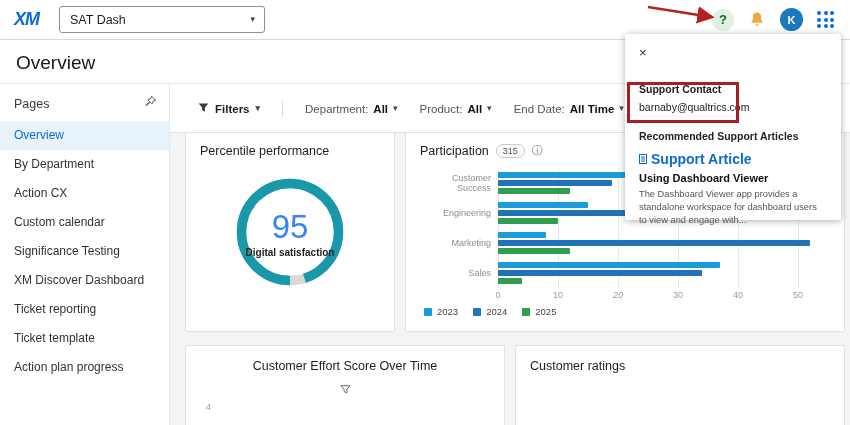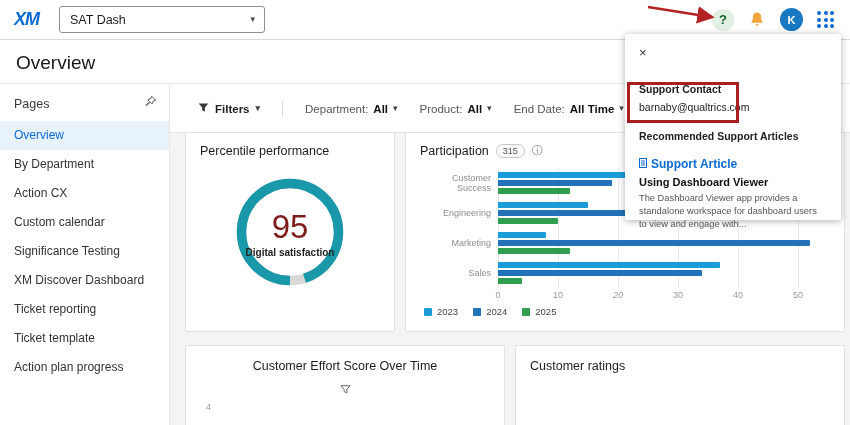--- a/index.html
+++ b/index.html
@@ -56,21 +56,21 @@
   .card { position:absolute; background:#fff; border:1px solid #e2e2e2; border-radius:2px; overflow:hidden; }
   .card-title { font-size:12.5px; color:#1d1d1f; }
   #card-percentile { left:15px; top:13px; width:210px; height:202px; padding:13px 14px; }
   #card-participation { left:235px; top:13px; width:440px; height:202px; }
   #card-ces { left:15px; top:228px; width:320px; height:160px; padding:13px 14px; }
   #card-ratings { left:345px; top:228px; width:330px; height:160px; padding:13px 14px; }
 
   
   .donut-wrap { position:relative; width:116px; margin:16px auto 0; }
   .donut-center { position:absolute; inset:0; display:flex; flex-direction:column; align-items:center; justify-content:center; }
-  .donut-value { font-size:33px; color:#7f1d1d; line-height:1; }
+  .donut-value { font-size:33px; color:#3b82f6; line-height:1; }
   .donut-caption { font-size:10px; font-weight:bold; color:#222; margin-top:4px; }
 
   
   .part-head { display:flex; align-items:center; gap:7px; padding:12px 14px 0; }
   .count-badge { font-size:9px; color:#555; border:1px solid #c9c9c9; border-radius:8px; padding:1px 6px; background:#fafafa; }
   .info-icon { font-size:11px; color:#777; }
   .chart-area { display:flex; margin:10px 16px 0 10px; }
   .labels-col { width:82px; }
   .cat-label { height:30px; display:flex; align-items:center; justify-content:flex-end; padding-right:7px;
                font-size:9px; color:#8d8d8d; text-align:right; }
@@ -88,21 +88,21 @@
   .ces-head { display:flex; align-items:center; gap:8px;flex-direction:column; }
   .y-tick { position:absolute; left:20px; top:56px; font-size:9px; color:#999; }
 
   
   .support-popover { position:absolute; left:625px; top:34px; width:216px; height:186px; background:#fff;
                      box-shadow:0 1px 7px rgba(0,0,0,0.32); border-radius:2px; z-index:30; padding:12px 14px; }
   .close-btn { font-size:13px; color:#333; cursor:pointer; width:14px; line-height:1; }
   .sp-heading { font-size:10.5px; font-weight:bold; color:#222; margin-top:24px; }
   .sp-email { font-size:10.5px; color:#222; margin-top:6px; cursor:pointer; }
   .sp-articles-heading { font-size:10.5px; font-weight:bold; color:#222; margin-top:17px; }
-  .sp-badge { display:flex; align-items:center; gap:4px; color:#0b6bd4; font-size:12px; font-weight:bold; margin-top:15px; }
+  .sp-badge { display:flex; align-items:center; gap:4px; color:#0b6bd4; font-size:14px; font-weight:bold; margin-top:9px; }
   .sp-article-title { font-size:11px; font-weight:bold; color:#111; margin-top:5px; cursor:pointer; }
   .sp-desc { font-size:9.3px; color:#555; margin-top:4px; line-height:1.4; }
 
   
   .red-box { position:absolute; left:627px; top:82px; width:112px; height:41px;
              border:3px solid #a91e22; z-index:40; pointer-events:none; }
   .red-arrow { position:absolute; left:645px; top:2px; z-index:40; pointer-events:none; }
 </style>
 </head>
 <body>

